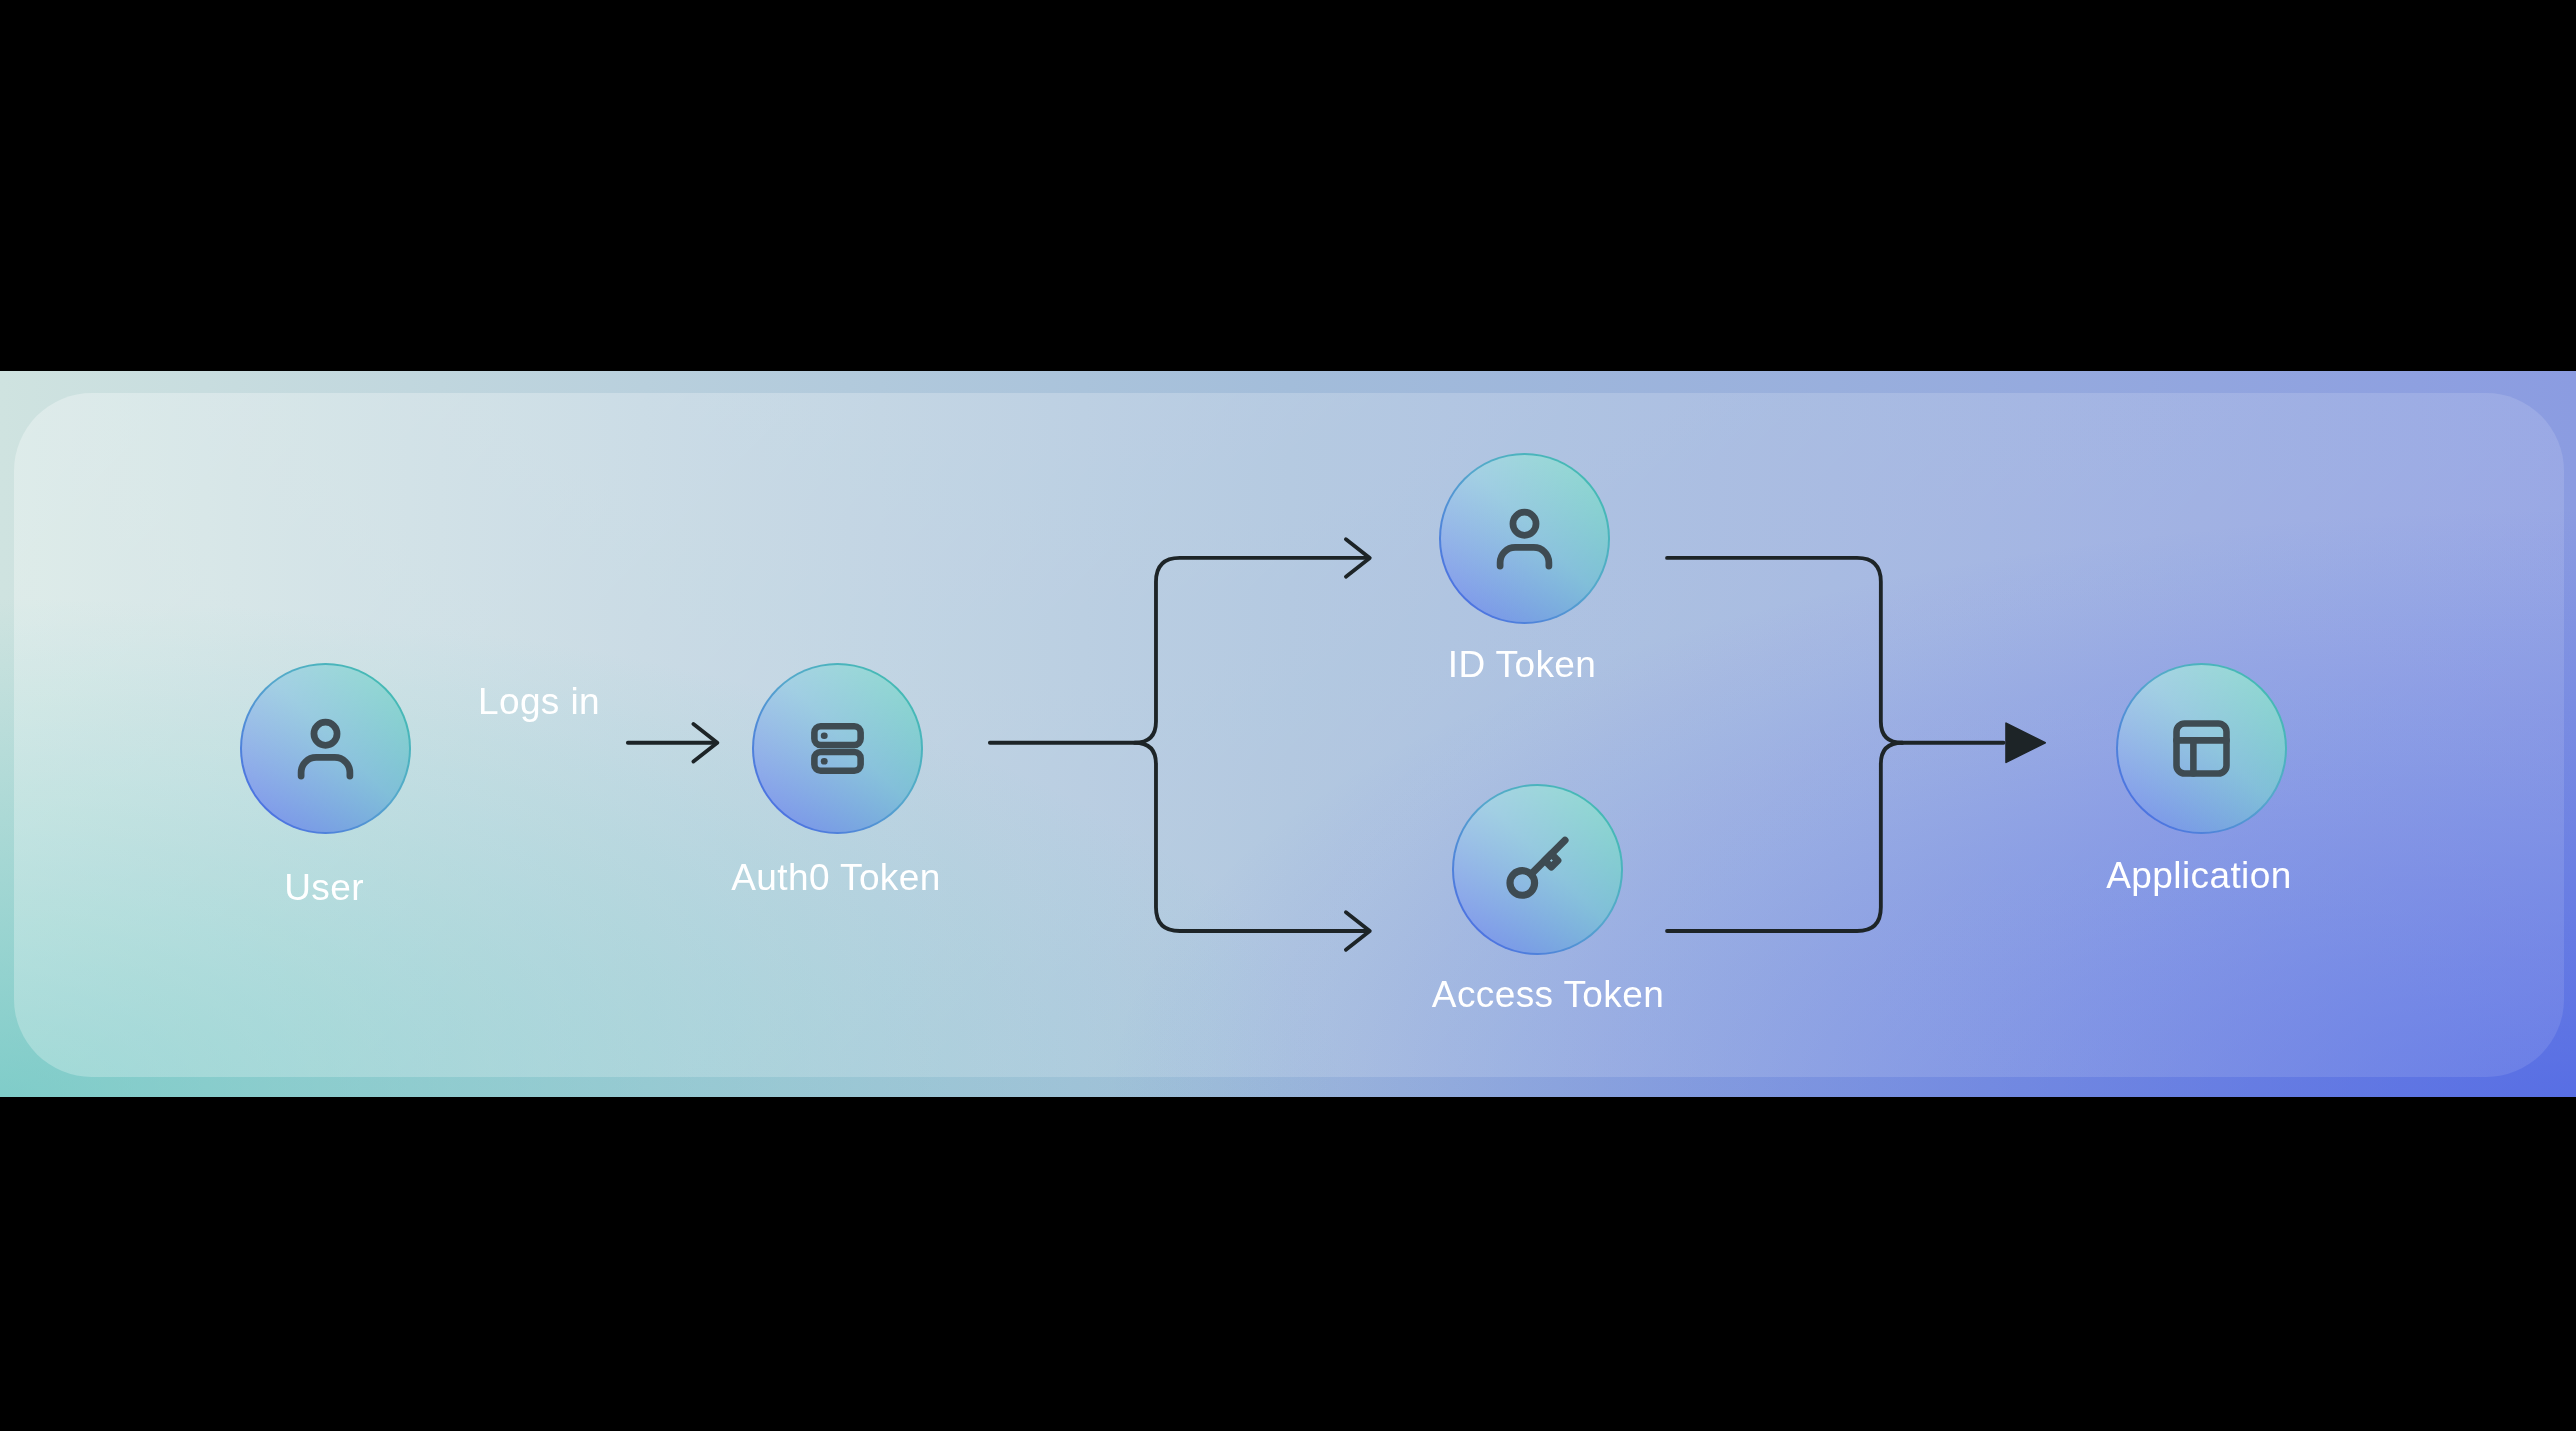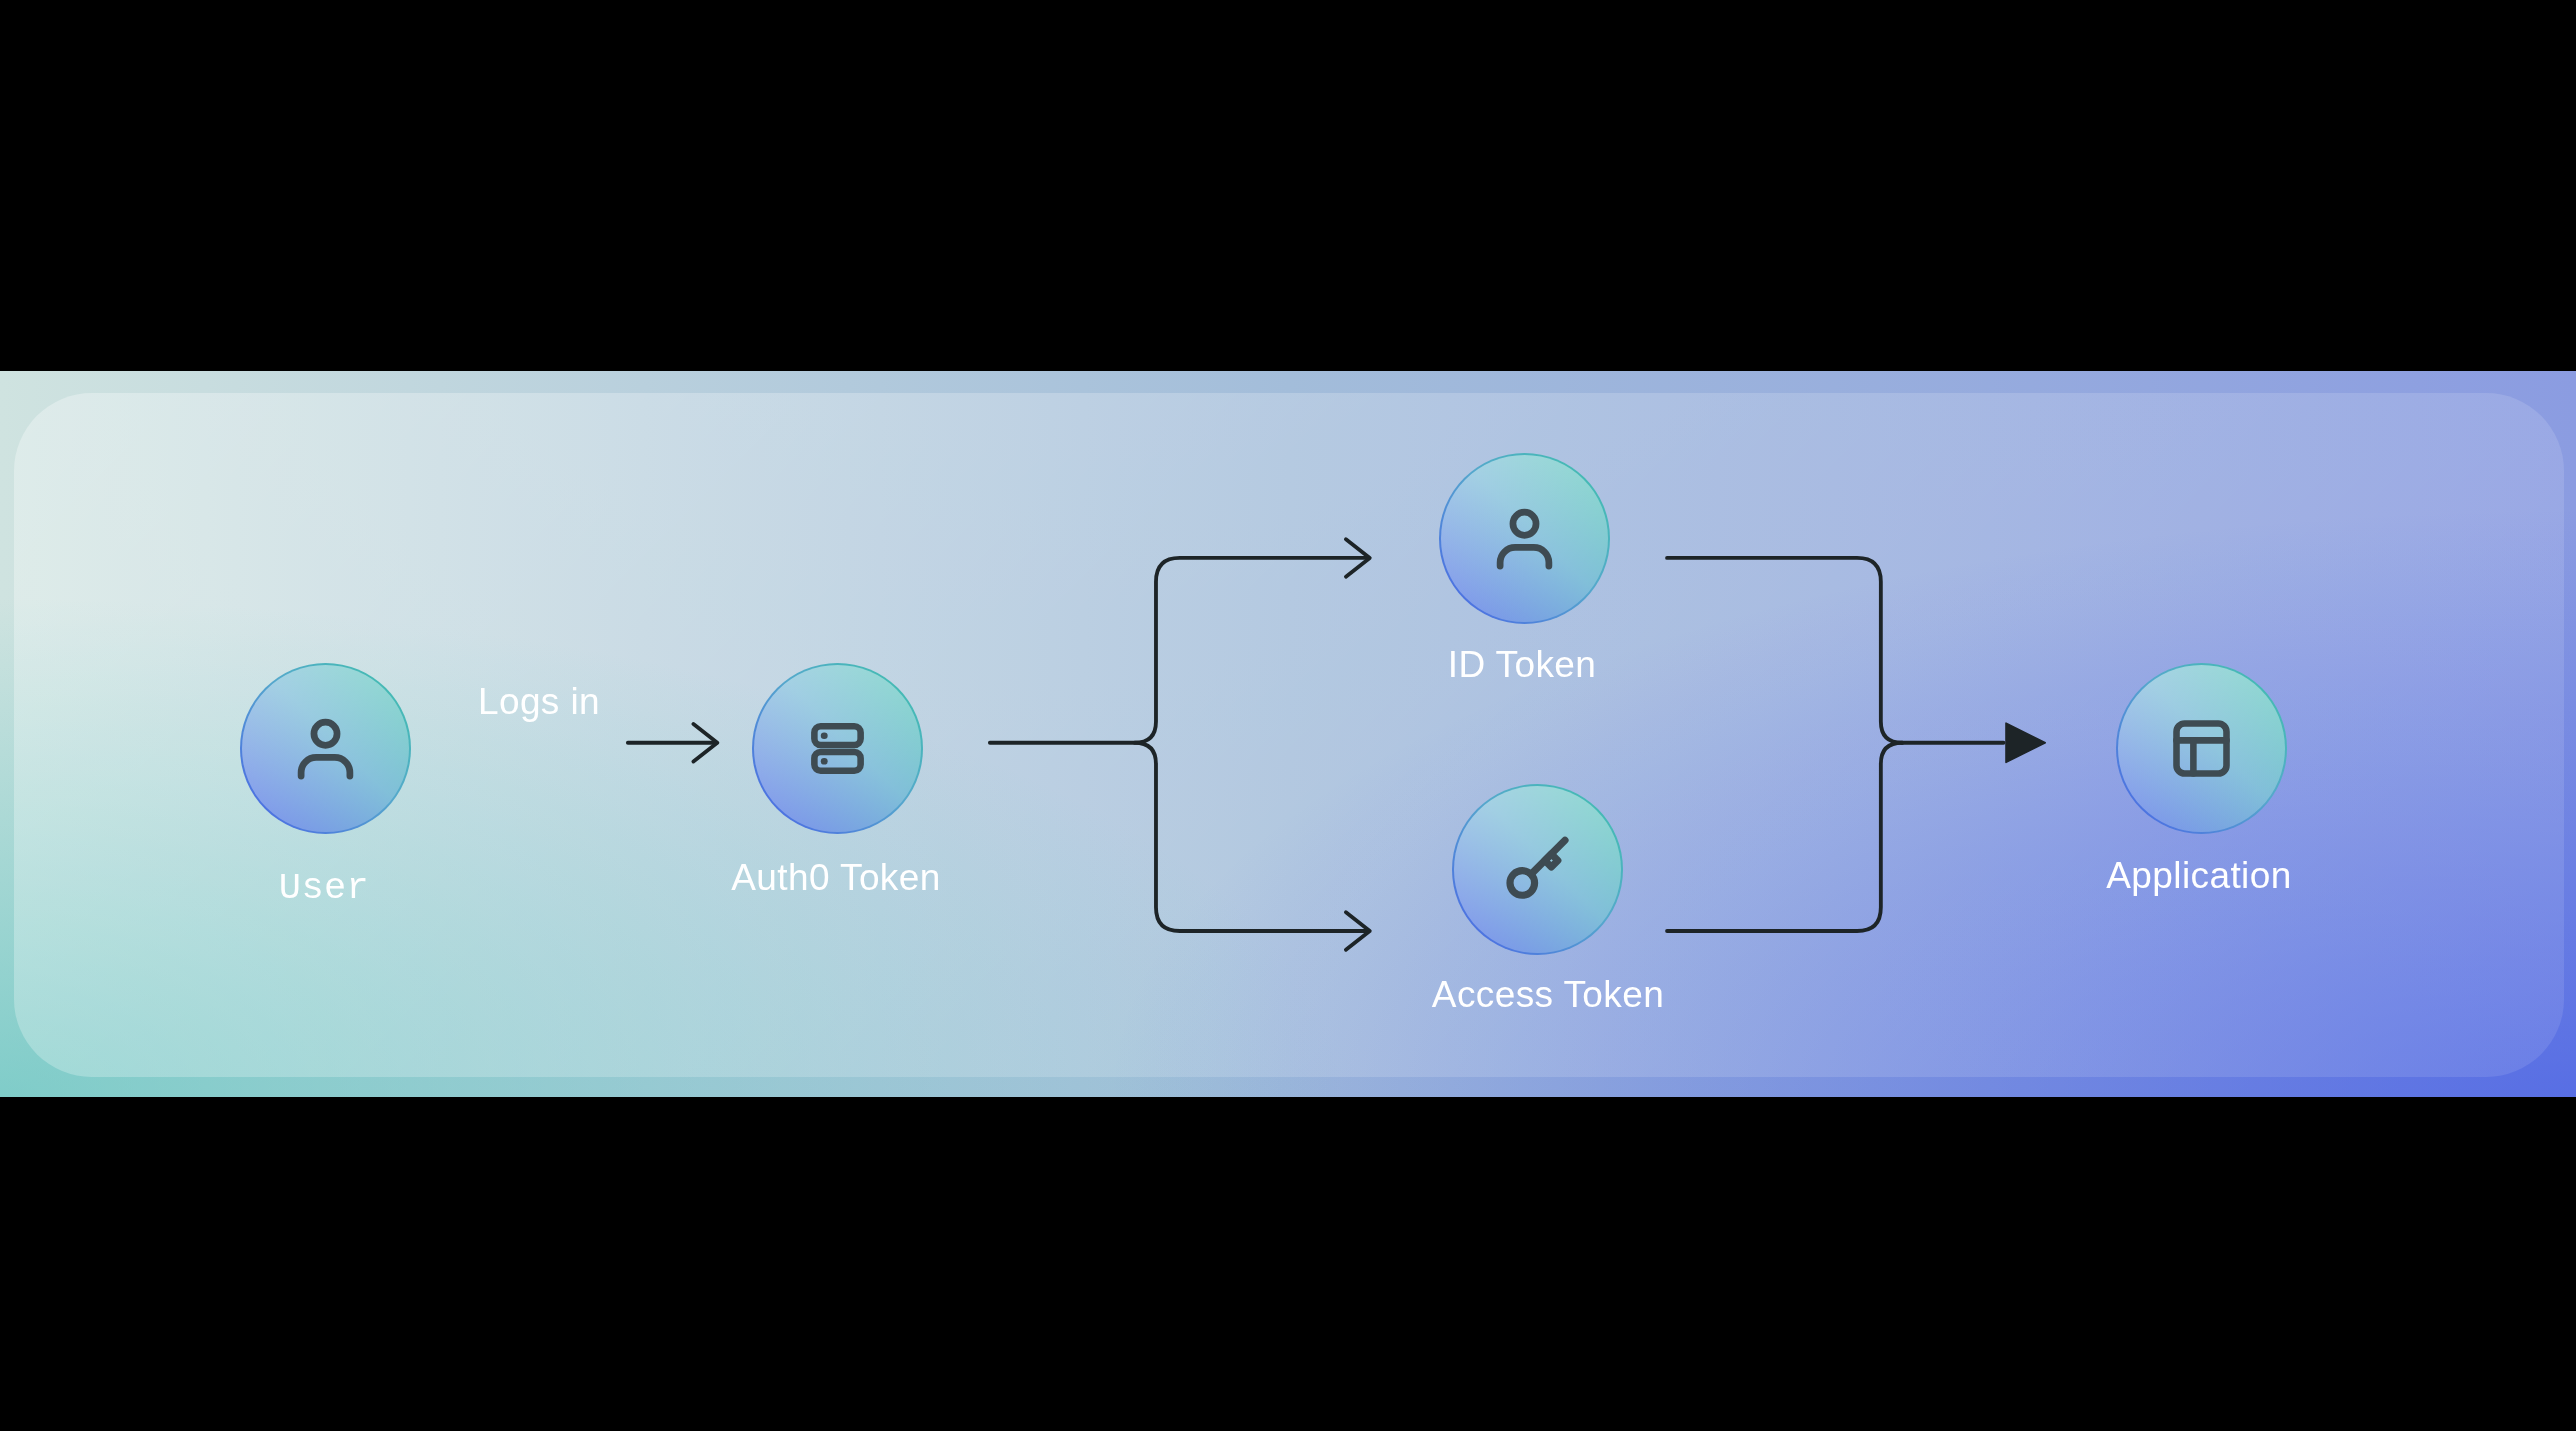--- a/index.html
+++ b/index.html
@@ -122,21 +122,21 @@
     <path class="edge" d="M2233 872 H2352"></path>
     <polygon class="arrowhead-filled" points="2401,872 2355,849 2355,895"></polygon>
   </svg>
 
   <div class="node-circle pos-user">
     <svg width="77" height="77" viewBox="0 0 24 24">
       <circle cx="12" cy="7.4" r="3.6"></circle>
       <path d="M19.6 20.6 v-1.1 a4.7 4.7 0 0 0 -4.7 -4.7 H9.1 a4.7 4.7 0 0 0 -4.7 4.7 v1.1"></path>
     </svg>
   </div>
-  <div class="node-label" style="left:324px; top:866px;font-family:Liberation Mono, monospace;">User</div>
+  <div class="node-label" style="left:324px; top:866px;">User</div>
 
   <div class="edge-label" style="left:539px; top:680px;">Logs in</div>
 
   <div class="node-circle pos-auth0">
     <svg width="75" height="75" viewBox="0 0 24 24">
       <rect x="4.6" y="4.9" width="14.8" height="6" rx="2"></rect>
       <rect x="4.6" y="13.1" width="14.8" height="6" rx="2"></rect>
       <line x1="7.7" y1="7.9" x2="7.8" y2="7.9"></line>
       <line x1="7.7" y1="16.1" x2="7.8" y2="16.1"></line>
     </svg>

